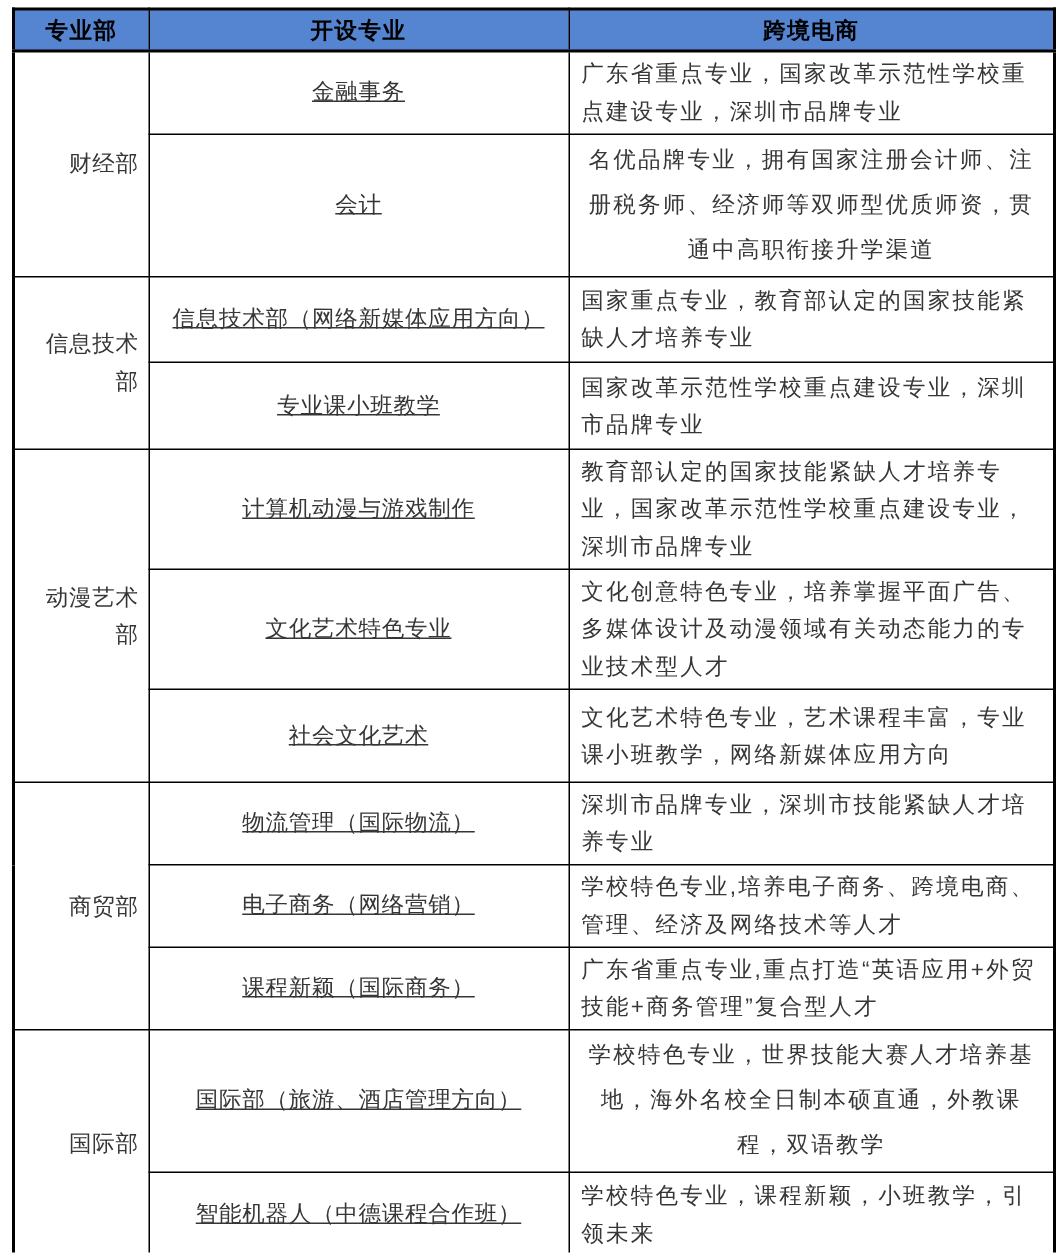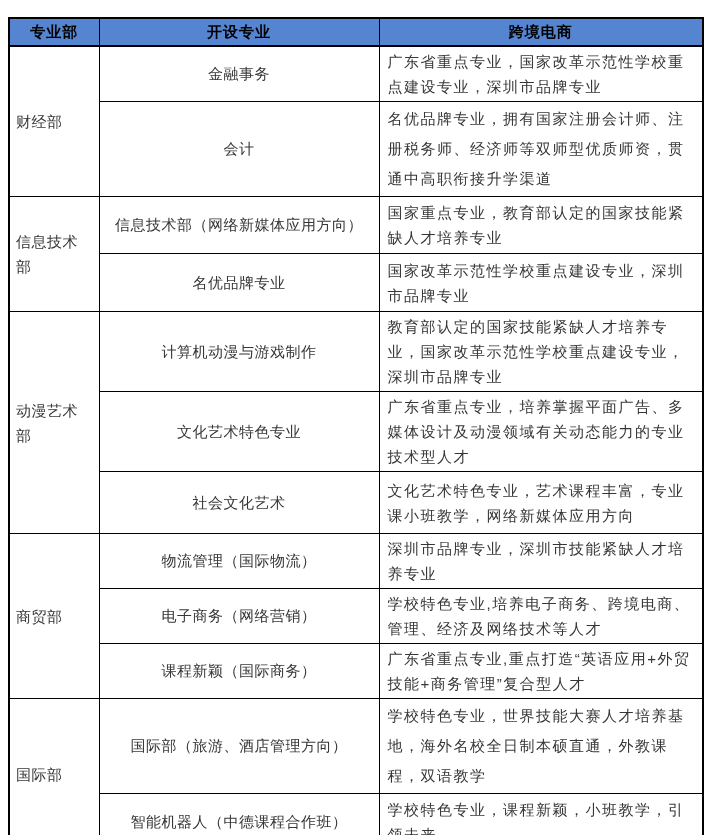--- a/index.html
+++ b/index.html
@@ -6,21 +6,21 @@
     margin: 0;
     padding: 0;
     background: #ffffff;
     font-family: "Liberation Sans", "DejaVu Sans", sans-serif;
   }
   .page {
     width: 707px;
     height: 835px;
     background: #ffffff;
     box-sizing: border-box;
-    padding: 17px 5px 0 8px;
+    padding: 5px 5px 0 8px;
   }
   table.majors {
     border-collapse: collapse;
     width: 694px;
     table-layout: fixed;
     border: 2px solid #000000;
   }
   col.c-dept    { width: 90px;  }
   col.c-major   { width: 280px; }
   col.c-feature { width: 324px; }
@@ -39,39 +39,40 @@
     padding: 0;
   }
   td {
     border: 1px solid #000000;
     font-size: 15px;
     color: #363636;
     vertical-align: middle;
     box-sizing: border-box;
   }
   td.dept {
-    text-align: left;
+    text-align: right;
     padding: 0 6px;
     letter-spacing: 0.5px;
     line-height: 25px;
   }
   td.major {
     text-align: center;
     padding: 0 4px;
     letter-spacing: 0.5px;
     line-height: 24px;
+    text-decoration: underline;
   }
   td.feature {
     text-align: left;
     padding: 2px 8px;
     letter-spacing: 1.5px;
     line-height: 25px;
     margin-left: 20px;
   }
-  tr.tall td.feature { line-height: 30px; }
+  tr.tall td.feature { line-height: 30px; text-align: center; }
 
   tr.h50 { height: 50px; }
   tr.h90 { height: 90px; }
   tr.h57 { height: 57px; }
   tr.h58 { height: 58px; }
   tr.h80 { height: 80px; }
   tr.h62 { height: 62px; }
   tr.h54 { height: 54px; }
   tr.h61 { height: 49px; }
 </style>
@@ -103,32 +104,32 @@
         <td class="major">会计</td>
         <td class="feature">名优品牌专业，拥有国家注册会计师、注册税务师、经济师等双师型优质师资，贯通中高职衔接升学渠道</td>
       </tr>
 
       <tr class="h57">
         <td class="dept" rowspan="2">信息技术部</td>
         <td class="major">信息技术部（网络新媒体应用方向）</td>
         <td class="feature">国家重点专业，教育部认定的国家技能紧缺人才培养专业</td>
       </tr>
       <tr class="h58">
-        <td class="major">名优品牌专业</td>
+        <td class="major">专业课小班教学</td>
         <td class="feature">国家改革示范性学校重点建设专业，深圳市品牌专业</td>
       </tr>
 
       <tr class="h80">
         <td class="dept" rowspan="3">动漫艺术部</td>
         <td class="major">计算机动漫与游戏制作</td>
         <td class="feature">教育部认定的国家技能紧缺人才培养专业，国家改革示范性学校重点建设专业，深圳市品牌专业</td>
       </tr>
       <tr class="h80">
         <td class="major">文化艺术特色专业</td>
-        <td class="feature">广东省重点专业，培养掌握平面广告、多媒体设计及动漫领域有关动态能力的专业技术型人才</td>
+        <td class="feature">文化创意特色专业，培养掌握平面广告、多媒体设计及动漫领域有关动态能力的专业技术型人才</td>
       </tr>
       <tr class="h62">
         <td class="major">社会文化艺术</td>
         <td class="feature">文化艺术特色专业，艺术课程丰富，专业课小班教学，网络新媒体应用方向</td>
       </tr>
 
       <tr class="h54">
         <td class="dept" rowspan="3">商贸部</td>
         <td class="major">物流管理（国际物流）</td>
         <td class="feature">深圳市品牌专业，深圳市技能紧缺人才培养专业</td>

